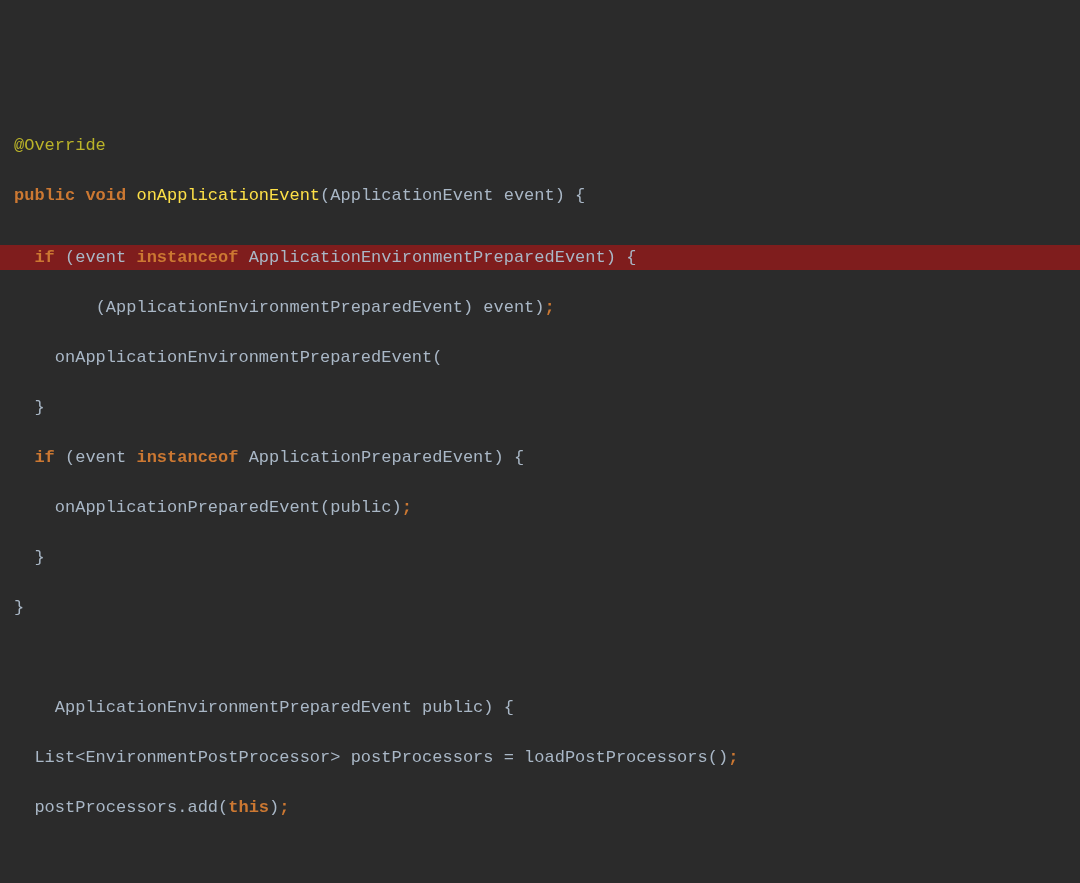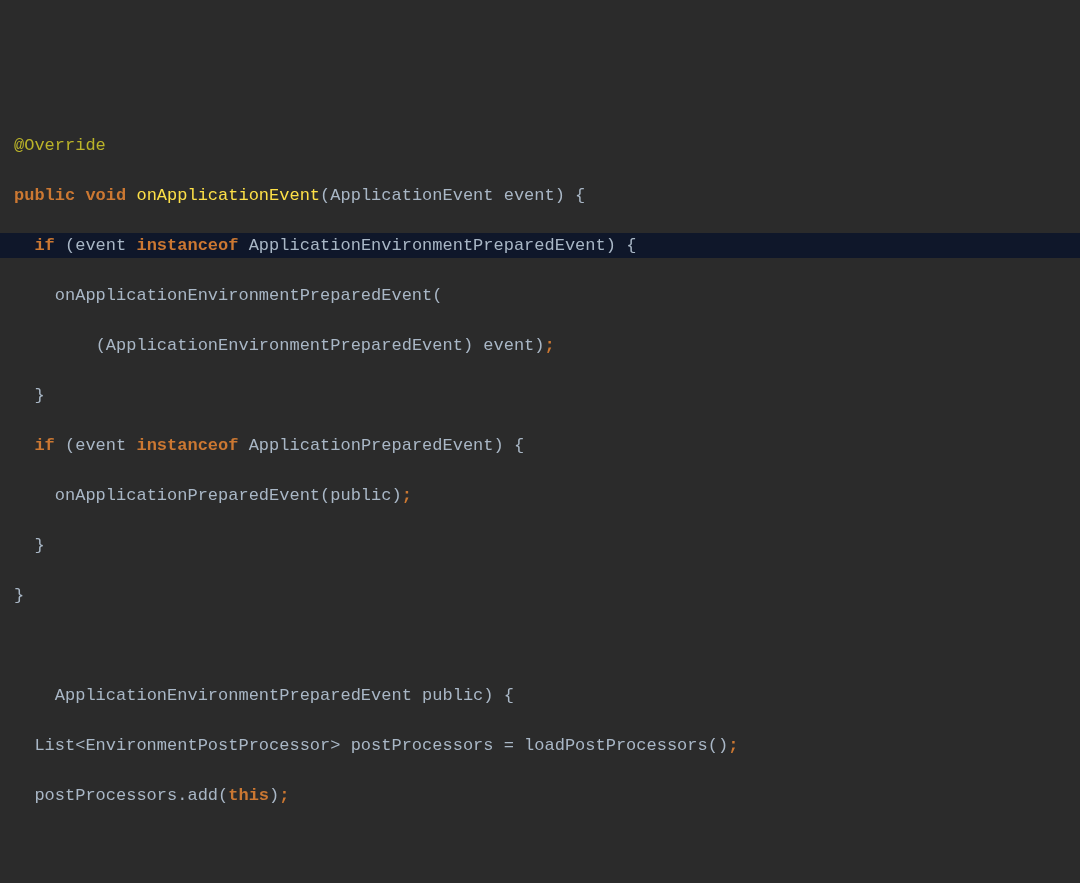--- a/index.html
+++ b/index.html
@@ -12,36 +12,36 @@
     padding: 8px 0;
     width: 1080px;
     height: 883px;
     overflow: hidden;
     white-space: pre;
   }
   .line {
     padding-left: 14px;
     position: relative;
   }
-  .hl-red { background: #0f172a; }
+  .hl-red { background: #7f1d1d; margin-top: 12px; }
   .annotation { color: #bbb429; }
   .keyword { color: #cc7832; font-weight: bold; }
   .method-decl { color: #fde047; }
 </style>
 </head>
 <body>
 
 
 
 <div>
 <div class="line"><span class="annotation">@Override</span></div>
 <div class="line"><span class="keyword">public</span> <span class="keyword">void</span> <span class="method-decl">onApplicationEvent</span><span>(ApplicationEvent event) {</span></div>
 <div class="line hl-red">  <span class="keyword">if</span><span> (event </span><span class="keyword">instanceof</span><span> ApplicationEnvironmentPreparedEvent) {</span></div>
+<div class="line">        <span>(ApplicationEnvironmentPreparedEvent) event)</span><span class="keyword">;</span></div>
 <div class="line">    <span>onApplicationEnvironmentPreparedEvent(</span></div>
-<div class="line">        <span>(ApplicationEnvironmentPreparedEvent) event)</span><span class="keyword">;</span></div>
 <div class="line">  <span>}</span></div>
 <div class="line">  <span class="keyword">if</span><span> (event </span><span class="keyword">instanceof</span><span> ApplicationPreparedEvent) {</span></div>
 <div class="line">    <span>onApplicationPreparedEvent(public)</span><span class="keyword">;</span></div>
 <div class="line">  <span>}</span></div>
 <div class="line"><span>}</span></div>
 <div class="line"> </div>
 <div class="line">    <span>ApplicationEnvironmentPreparedEvent public) {</span></div>
 <div class="line">  <span>List&lt;EnvironmentPostProcessor&gt; postProcessors = loadPostProcessors()</span><span class="keyword">;</span></div>
 <div class="line">  <span>postProcessors.add(</span><span class="keyword">this</span><span>)</span><span class="keyword">;</span></div>
 

